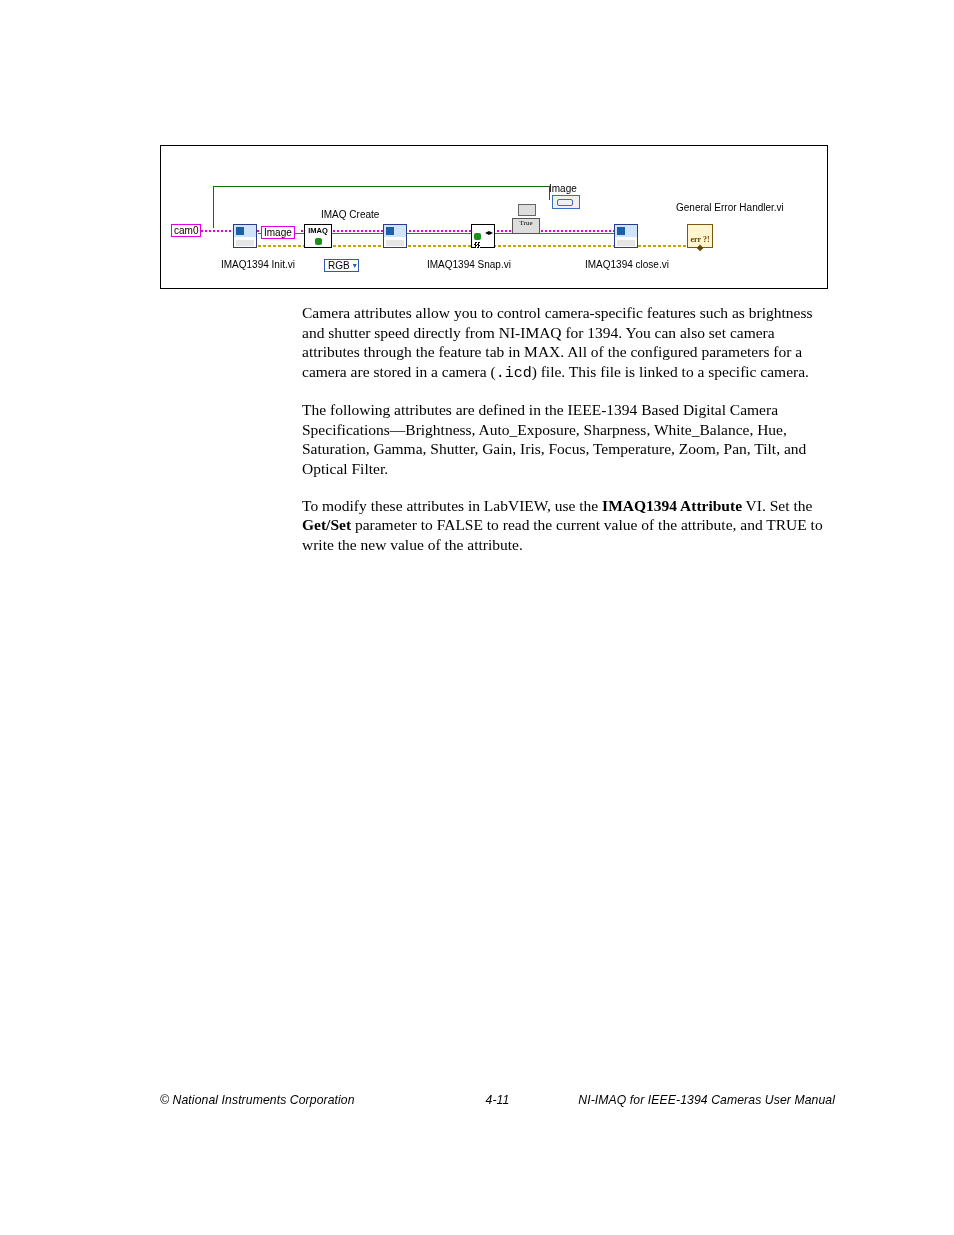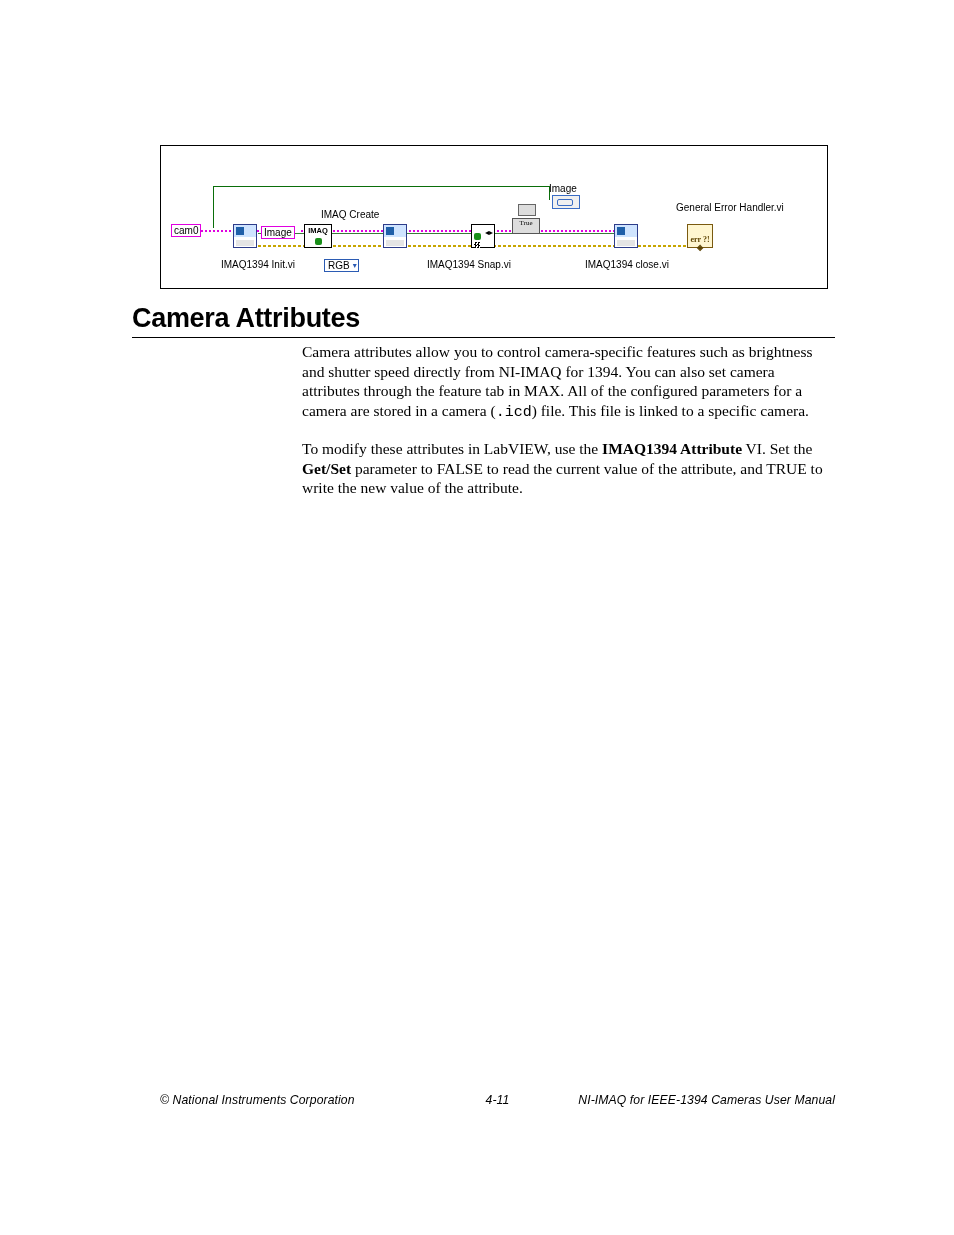--- a/index.html
+++ b/index.html
@@ -267,26 +267,26 @@
     <div class="d-label" style="left:424px; top:113px;">IMAQ1394 close.vi</div>
 
     <div class="d-label" style="left:515px; top:56px;">General Error Handler.vi</div>
     <div class="err-handler">
       <span>err ?!◈</span>
     </div>
 
   </div>
 
 
-  <h1 class="sect">Camera Attributes</h1>
 
   <div class="body-col">
     <p>
       <span>Camera attributes allow you to control camera-specific features such as brightness and shutter speed directly from NI-IMAQ for 1394. You can also set camera attributes through the feature tab in MAX. All of the configured parameters for a camera are stored in a camera (</span><span class="code">.icd</span><span>) file. This file is linked to a specific camera.</span>
     </p>
+    <p>The following attributes are defined in the IEEE-1394 Based Digital Camera Specifications—Brightness, Auto_Exposure, Sharpness, White_Balance, Hue, Saturation, Gamma, Shutter, Gain, Iris, Focus, Temperature, Zoom, Pan, Tilt, and Optical Filter.</p>
     <p>
       <span>To modify these attributes in LabVIEW, use the </span><b class="sb">IMAQ1394 Attribute</b><span> VI. Set the </span><b class="sb">Get/Set</b><span> parameter to FALSE to read the current value of the attribute, and TRUE to write the new value of the attribute.</span>
     </p>
   </div>
 
 </div>
 
 <div class="footer">
   <span>© National Instruments Corporation</span>
   <span class="center">4-11</span>

